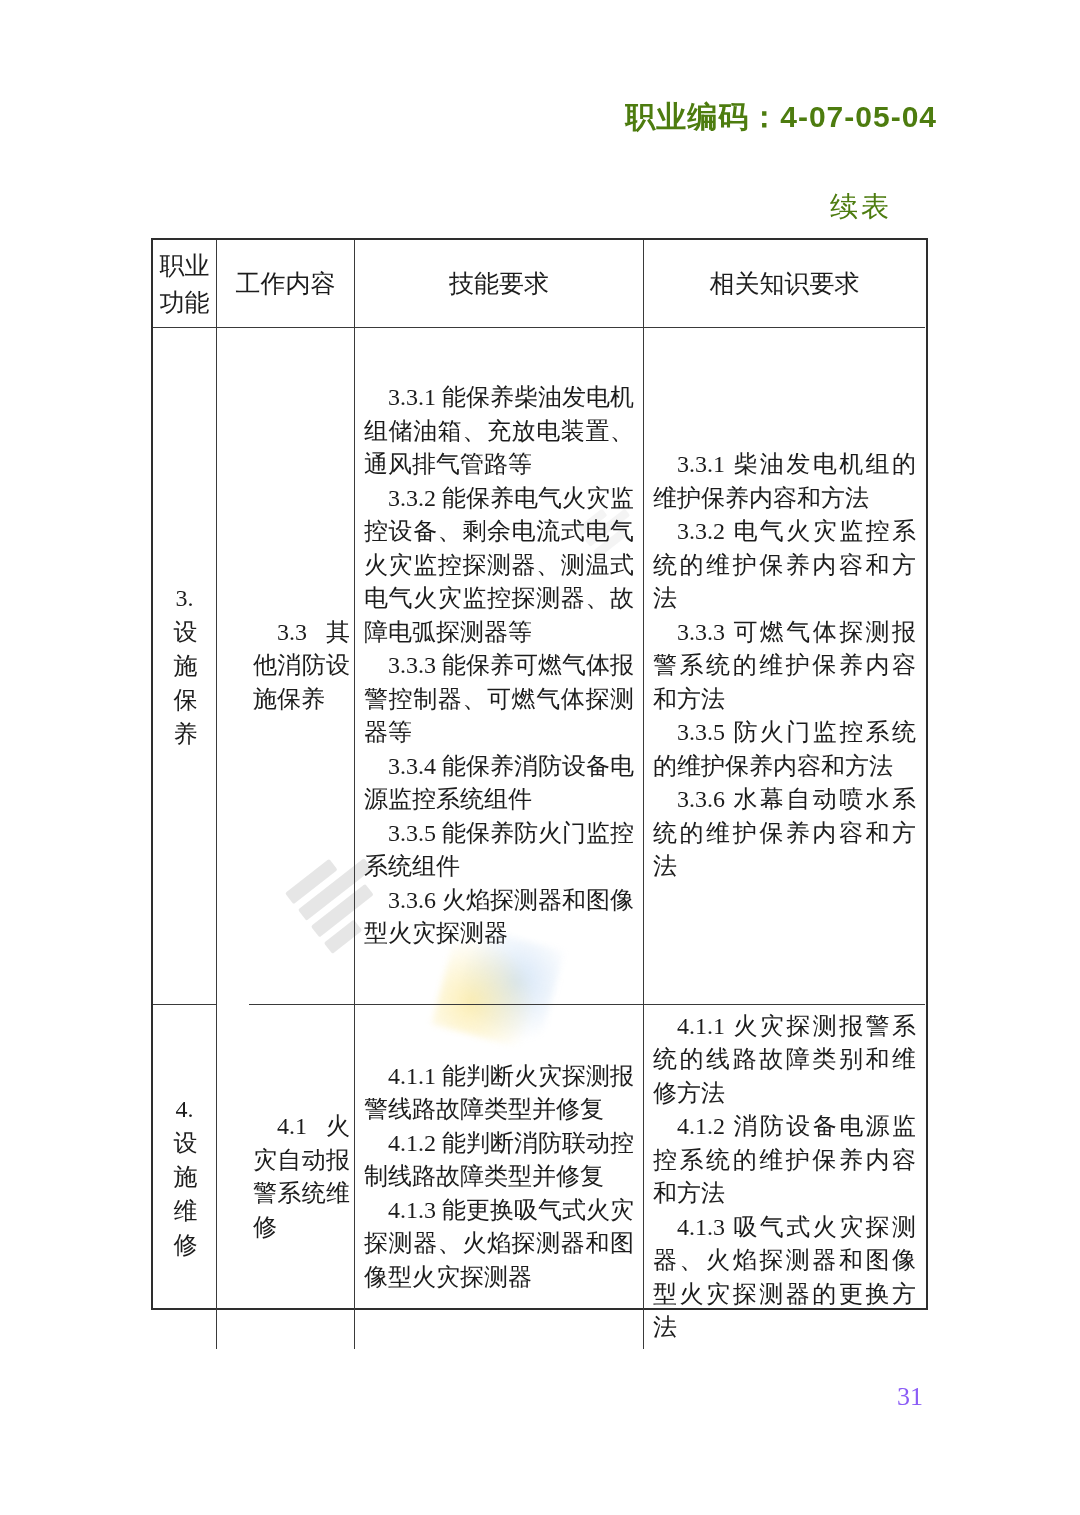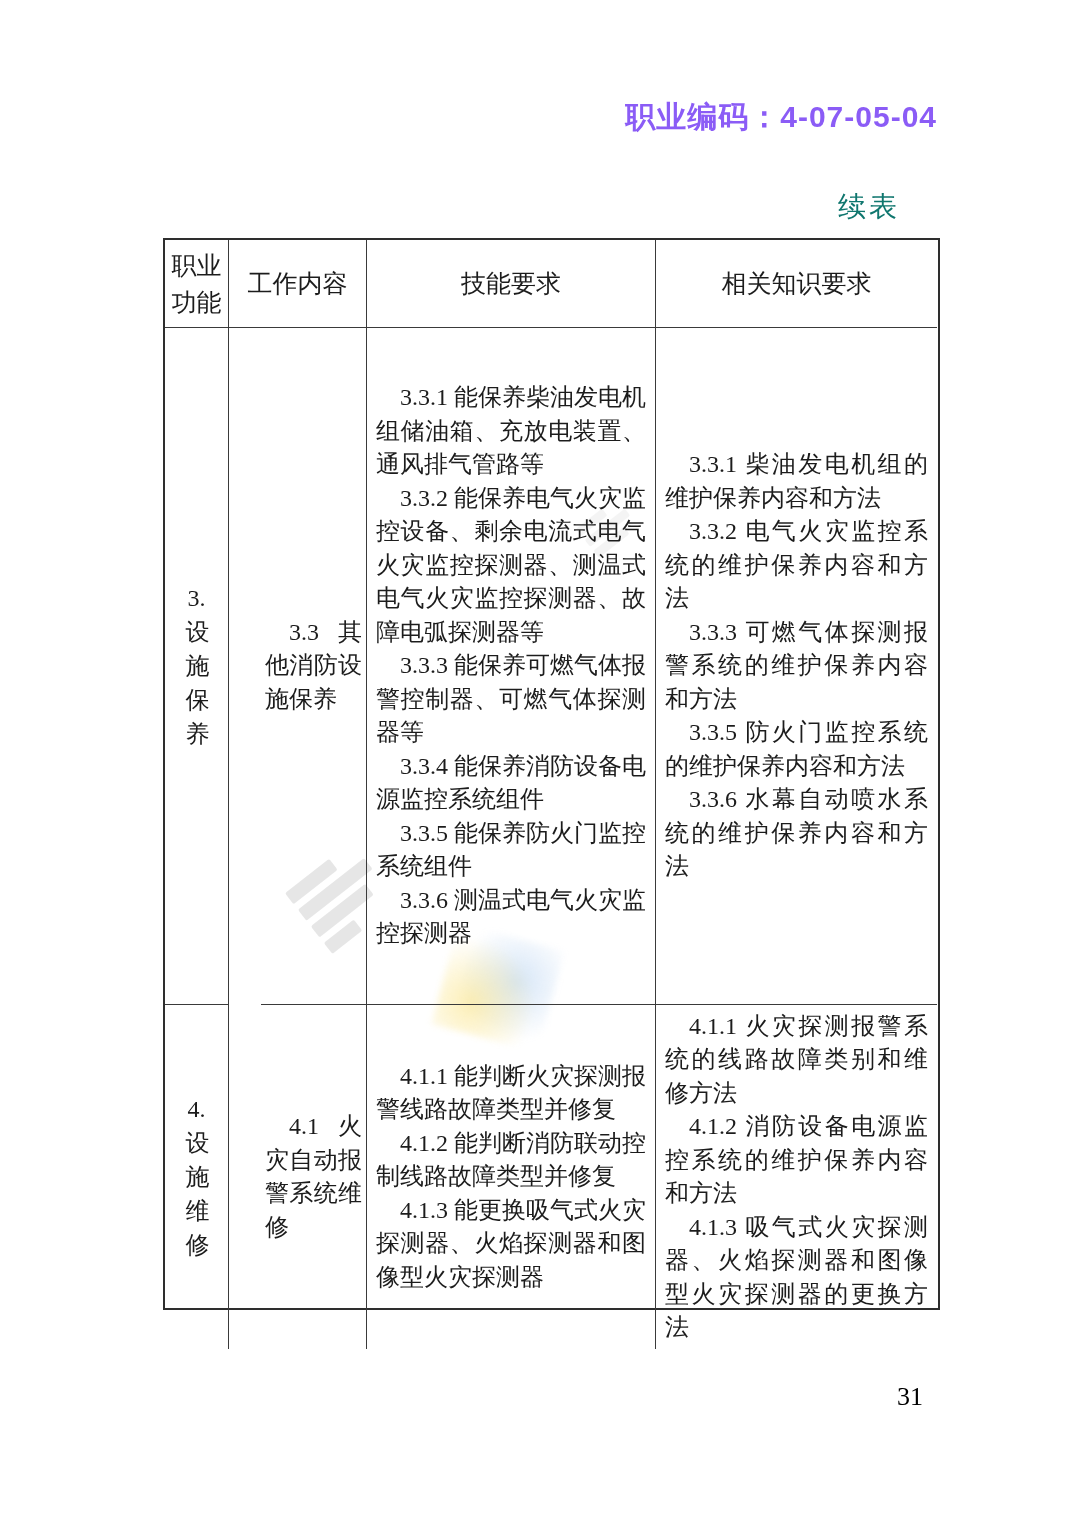--- a/index.html
+++ b/index.html
@@ -9,29 +9,29 @@
     position:relative;
     font-family:"Liberation Serif","DejaVu Serif",serif;
     color:#1c1c1c;
     overflow:hidden;
   }
 
   
   .header-code{
     position:absolute; top:97px; right:143px;
     font-family:"Liberation Sans","DejaVu Sans",sans-serif;
-    font-weight:bold; font-size:30px; letter-spacing:1px; color:#8b5cf6;
+    font-weight:bold; font-size:30px; letter-spacing:1px; color:#4d7c0f;
   }
   .continued-label{
-    position:absolute; top:188px; right:180px;
-    font-size:28px; letter-spacing:3px; color:#0f766e;
+    position:absolute; top:188px; right:188px;
+    font-size:28px; letter-spacing:3px; color:#4d7c0f;
   }
   .page-number{
     position:absolute; top:1382px; left:897px;
-    font-size:26px; color:#000000;font-family:Liberation Serif, serif;
+    font-size:26px; color:#8b5cf6;font-family:Liberation Serif, serif;
   }
 
   
   .wm{position:absolute; pointer-events:none;}
   .wm-logo{
     left:300px; top:848px; width:96px; height:96px;
     transform:rotate(-38deg); opacity:.16;
   }
   .wm-logo .bar{ background:#6a6a6a; border-radius:2px; margin:7px 0; height:14px;}
   .wm-logo .b1{width:58%;} .wm-logo .b2{width:88%;} .wm-logo .b3{width:72%;} .wm-logo .b4{width:40%;}
@@ -44,21 +44,21 @@
     left:443px; top:935px; width:110px; height:105px;
     background:
       radial-gradient(circle at 30% 70%, rgba(250,225,120,.55), rgba(250,225,120,0) 60%),
       radial-gradient(circle at 65% 40%, rgba(150,190,235,.40), rgba(150,190,235,0) 62%);
     filter:blur(3px);
     transform:rotate(15deg);
   }
 
   
   .doc-table{
-    position:absolute; left:163px; top:238px;
+    position:absolute; left:151px; top:238px;
     width:777px; height:1072px;
     border:2.5px solid #2e2e2e;
     box-sizing:border-box;
     display:grid;
     grid-template-columns:64px 138px 289px 281px;
     grid-template-rows:88px 677px 344px;
     background:transparent;
   }
   .cell{
     box-sizing:border-box;
@@ -136,21 +136,21 @@
   </div>
   <div class="cell work-cell">
     <p>3.3 其他消防设施保养</p>
   </div>
   <div class="cell req-cell">
     <p>3.3.1 能保养柴油发电机组储油箱、充放电装置、通风排气管路等</p>
     <p>3.3.2 能保养电气火灾监控设备、剩余电流式电气火灾监控探测器、测温式电气火灾监控探测器、故障电弧探测器等</p>
     <p>3.3.3 能保养可燃气体报警控制器、可燃气体探测器等</p>
     <p>3.3.4 能保养消防设备电源监控系统组件</p>
     <p>3.3.5 能保养防火门监控系统组件</p>
-    <p>3.3.6 测温式电气火灾监控探测器</p>
+    <p>3.3.6 火焰探测器和图像型火灾探测器</p>
   </div>
   <div class="cell req-cell last-col">
     <p>3.3.1 柴油发电机组的维护保养内容和方法</p>
     <p>3.3.2 电气火灾监控系统的维护保养内容和方法</p>
     <p>3.3.3 可燃气体探测报警系统的维护保养内容和方法</p>
     <p>3.3.5 防火门监控系统的维护保养内容和方法</p>
     <p>3.3.6 水幕自动喷水系统的维护保养内容和方法</p>
   </div>
 
   <div class="cell func-cell last-row">

